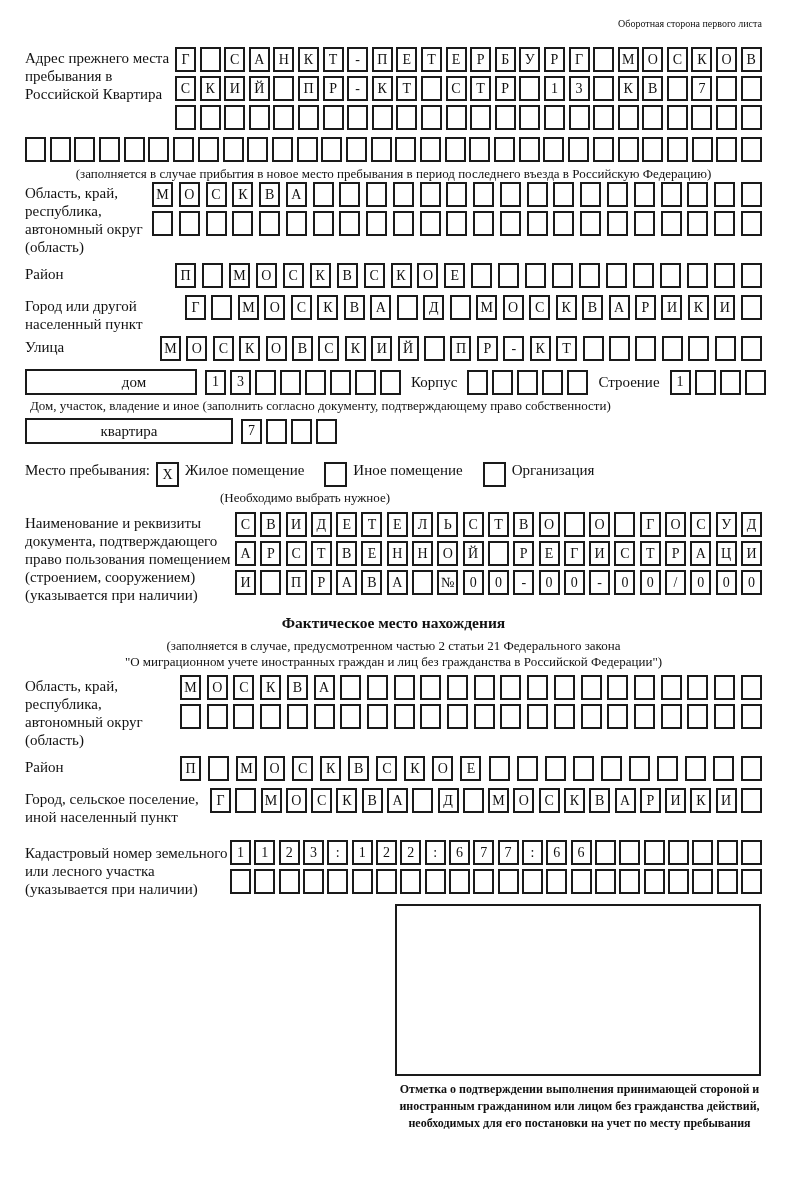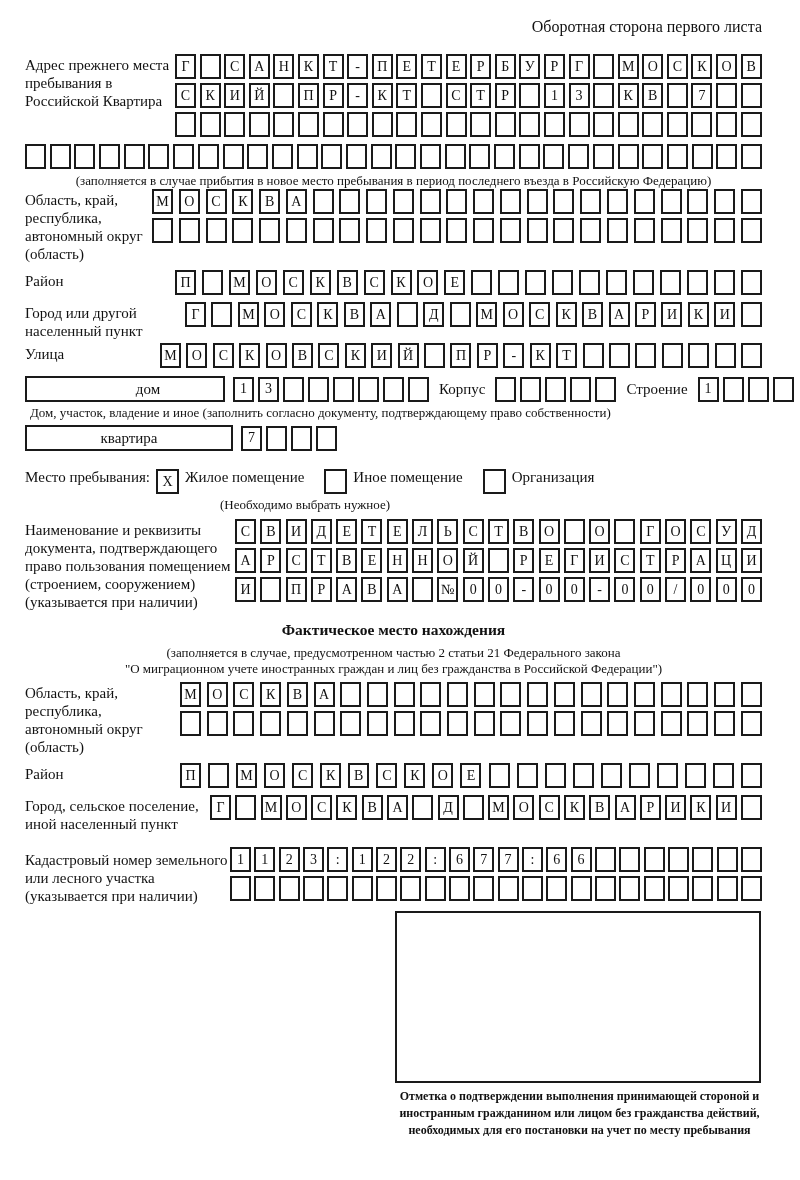--- a/index.html
+++ b/index.html
@@ -1,20 +1,20 @@
 <!DOCTYPE html>
 <html><head>
 <meta charset="utf-8">
 <style>
   * { margin:0; padding:0; box-sizing:border-box; }
   html,body { background:#fff; }
   body { width:800px; height:1180px; font-family:"Liberation Serif","DejaVu Serif",serif; color:#111; }
   .page { width:800px; height:1180px; padding:10px 38px 0 25px; overflow:hidden; }
 
-  .header-note { text-align:right; font-size:16px; margin-top:8px; margin-bottom:18px; }
+  .header-note { text-align:right; font-size:10px; margin-top:8px; margin-bottom:18px; }
 
   .field { display:flex; align-items:flex-start; margin-bottom:3px; }
   .label { font-size:15px; line-height:18px; padding-top:2px; }
   .rows { flex:1; }
 
   .cells { display:flex; justify-content:space-between; margin-bottom:4px; }
   .cell { width:21px; height:25px; border:2px solid #1a1a1a; display:inline-flex; align-items:center;
           justify-content:center; font-size:14px; line-height:1; background:#fff; flex:none; }
   .cellgroup { display:flex; gap:4px; }
 
@@ -24,21 +24,21 @@
 
   .note { font-size:13px; line-height:16px; }
   .note.center { text-align:center; }
   .note.left { padding-left:5px; margin:2px 0 4px 0; }
 
   .sec-title { text-align:center; font-weight:bold; font-size:15.5px; margin:5px 0 6px 0; }
 
   .dom-row, .kv-row { display:flex; align-items:center; gap:8px; margin:4px 0 3px 0; }
   .label-box { border:2px solid #1a1a1a; height:26px; display:flex; align-items:center;
                justify-content:center; font-size:15px; background:#fff; flex:none; }
-  .dom-box { width:200px;padding-left:46px; } .kv-box { width:208px; }
+  .dom-box { width:172px;padding-left:46px; } .kv-box { width:208px; }
   .inline-label { font-size:15px; padding:0 2px; }
 
   .check-row { display:flex; gap:6px; margin-top:18px; font-size:15px; }
   .checkbox { width:23px; height:25px; border:2px solid #1a1a1a; display:inline-flex;
               align-items:center; justify-content:center; font-size:14px; flex:none; }
   .opt-label { margin-right:14px; }
   .choose-note { width:560px; text-align:center; font-size:13px; margin:3px 0 6px 0; }
 
   .fact-title { text-align:center; font-weight:bold; font-size:15.5px; margin:10px 0 6px 0; }
 

